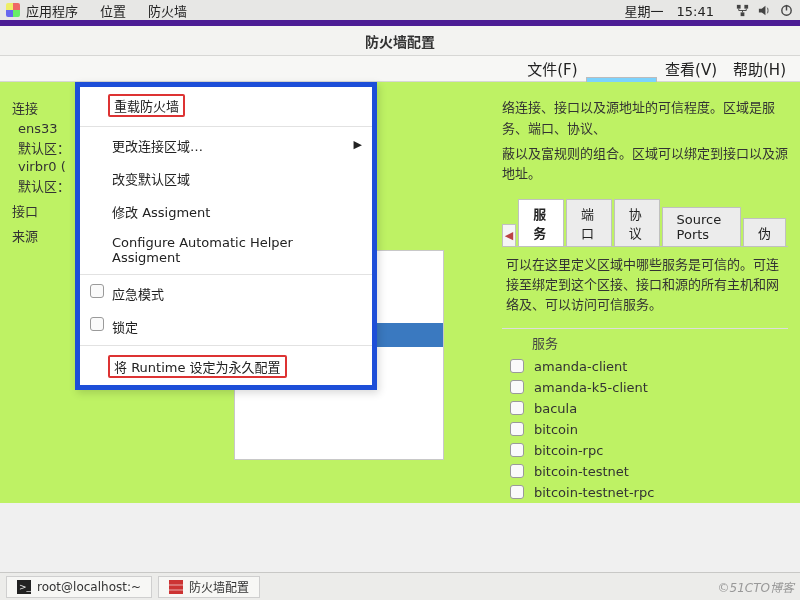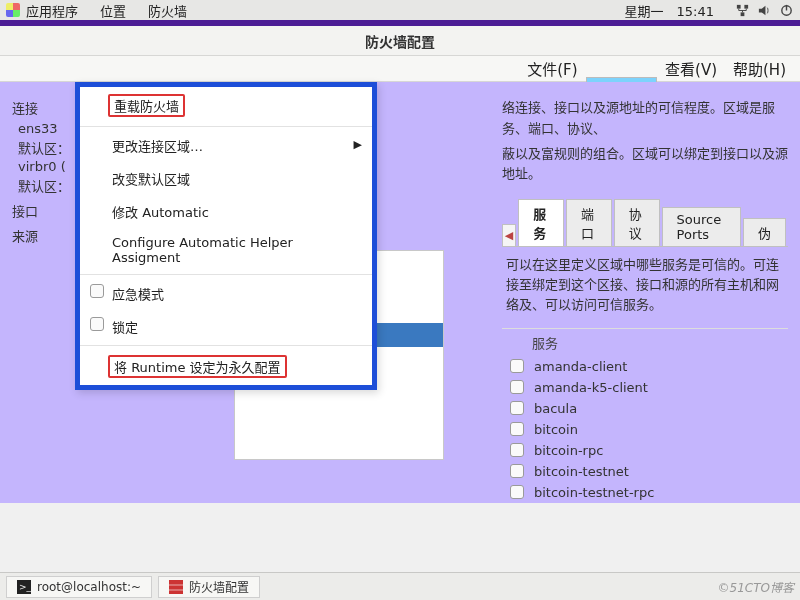--- a/index.html
+++ b/index.html
@@ -17,21 +17,21 @@
 
   .menubar { height: 26px; background: #f7f7f5; border-bottom: 1px solid #d7d7d5; display: flex; align-items: center; padding: 0 6px; font-size: 15px; justify-content: flex-end; }
   .menubar .item { padding: 3px 8px; cursor: default; }
   .menubar .item.open { background: #7dd3fc; border: 1px solid #bcbcbc; border-bottom: none; color: #2a6fb7; margin-top: 44px; }
 
   .content { position: relative; height: calc(600px - 26px - 30px - 26px - 28px); overflow: hidden; }
 
   .active-row { padding: 8px 12px 4px; background: #f3f3f1; font-size: 13px; }
   .active-row span.arrow { margin-right: 6px; font-size: 11px; }
 
-  .columns-row { display: flex; padding: 4px 12px 0; background: #c4b5fd; gap: 44px; }
+  .columns-row { display: flex; padding: 4px 12px 0; background: #bef264; gap: 44px; }
   .left-col { width: 160px; padding-top: 6px; }
   .left-col .hdr { font-weight: normal; color: #333; margin-top: 6px; margin-bottom: 4px; }
   .left-col .line { color: #333; margin-bottom: 2px; padding-left: 6px; }
   .mid-col { width: 210px; border: 1px solid #c8c8c8; background: #fff; margin-top: 164px; margin-left: 18px; height: 210px; overflow: hidden; }
   .mid-col .zone { padding: 4px 10px; font-size: 14px; color: #333; cursor: default; }
   .mid-col .zone.sel { background: #3a79c0; color: #fff; }
   .right-col { flex: 1; padding-left: 14px; padding-top: 8px; }
   .right-col .para { color: #333; line-height: 1.6; padding-top: 4px; }
 
   .tabs-row { display: flex; align-items: flex-end; margin-top: 14px; border-bottom: 1px solid #c0c0c0; }
@@ -174,21 +174,21 @@
       </div>
     </div>
   </div>
 </div>
 
 <div class="dropdown">
   <div class="dm"><span class="red-box">重载防火墙</span></div>
   <div class="sep"></div>
   <div class="dm"><span>更改连接区域…</span><span class="sub">▶</span></div>
   <div class="dm">改变默认区域</div>
-  <div class="dm">修改 Automatic</div>
+  <div class="dm">修改 Assigment</div>
   <div class="dm">Configure Automatic Helper Assigment</div>
   <div class="sep"></div>
   <div class="dm"><span class="chk"></span><span>应急模式</span></div>
   <div class="dm"><span class="chk"></span><span>锁定</span></div>
   <div class="sep"></div>
   <div class="dm"><span class="red-box">将 Runtime 设定为永久配置</span></div>
 </div>
 
 <div class="taskbar">
   <div class="task">

